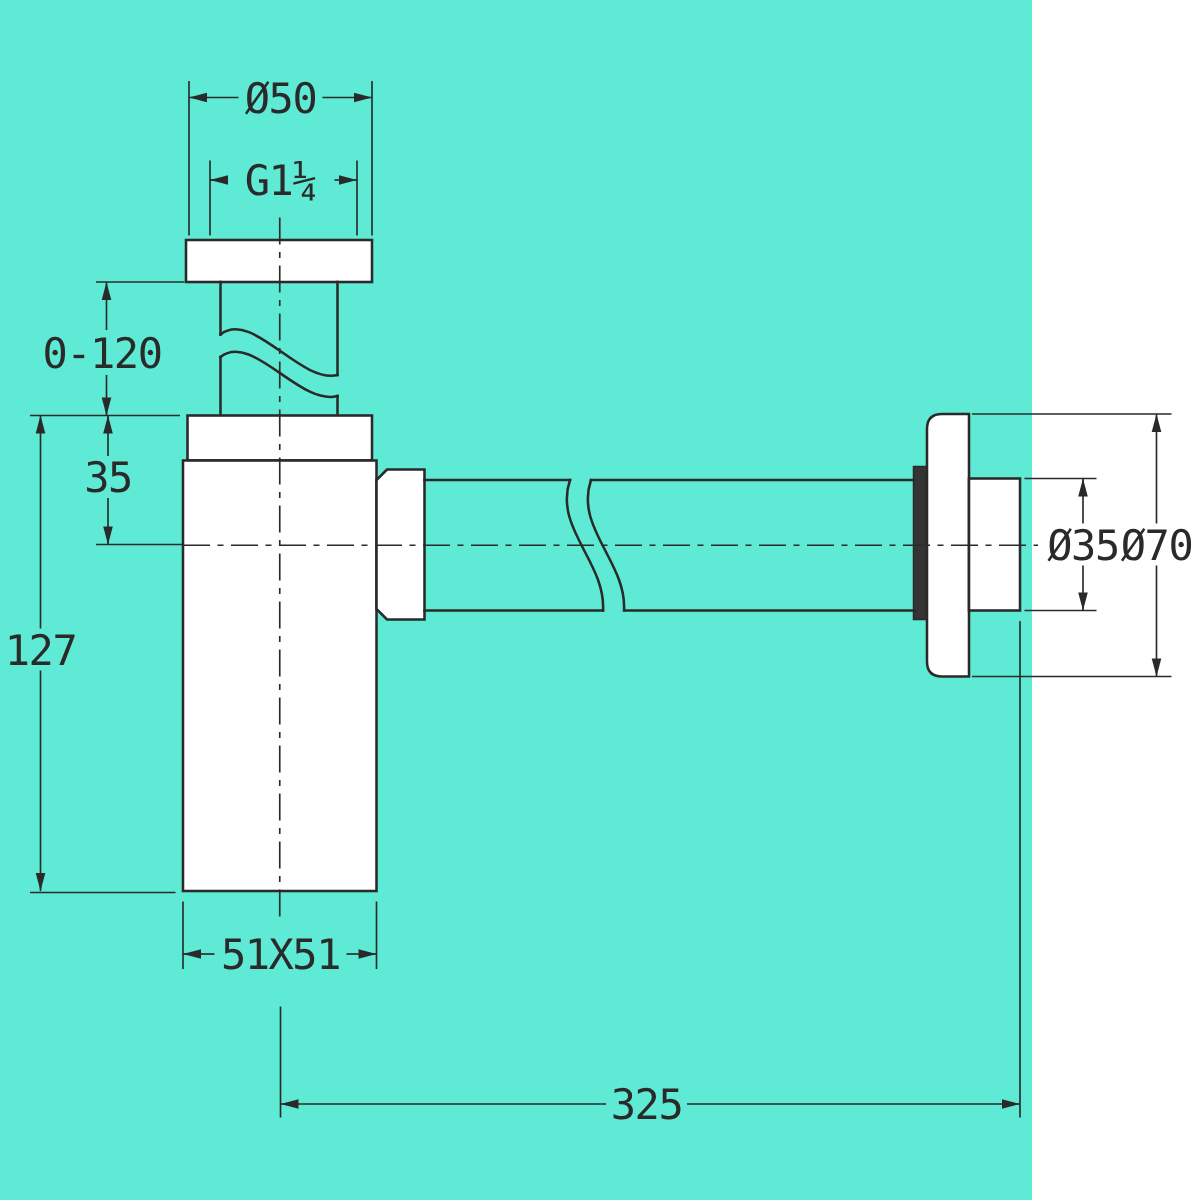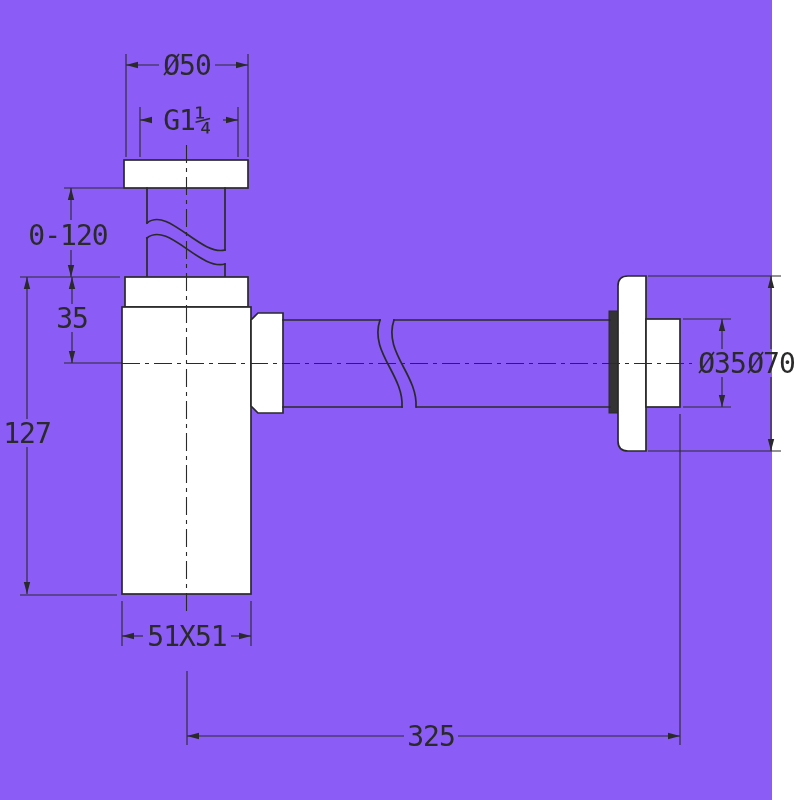--- a/index.html
+++ b/index.html
@@ -1,18 +1,18 @@
 <!DOCTYPE html>
 <html><head>
 <meta charset="utf-8">
 <style>
   html,body{margin:0;padding:0;}
   body{width:800px;height:800px;background:#ffffff;overflow:hidden;
        font-family:"DejaVu Sans Mono", monospace;}
-  .canvas{position:relative;width:772px;height:800px;background:#8b5cf6;}
+  .canvas{position:relative;width:688px;height:800px;background:#5eead4;}
   svg{display:block;}
   .outline{stroke:#2a2a2a;stroke-width:1.7;fill:none;stroke-linecap:square;}
   .outline-f{stroke:#2a2a2a;stroke-width:1.7;fill:#ffffff;}
   .dimline{stroke:#2a2a2a;stroke-width:1.1;fill:none;stroke-linecap:butt;}
   .centerline{stroke:#2a2a2a;stroke-width:1.1;fill:none;
               stroke-dasharray:18 5 4 5;}
   .arrow{fill:#2a2a2a;stroke:none;}
   .hatch{fill:#343434;stroke:#2a2a2a;stroke-width:1;}
   .dim-text{font-family:"DejaVu Sans Mono", monospace;font-size:28px;
             letter-spacing:-1px;fill:#2a2a2a;text-anchor:middle;}

